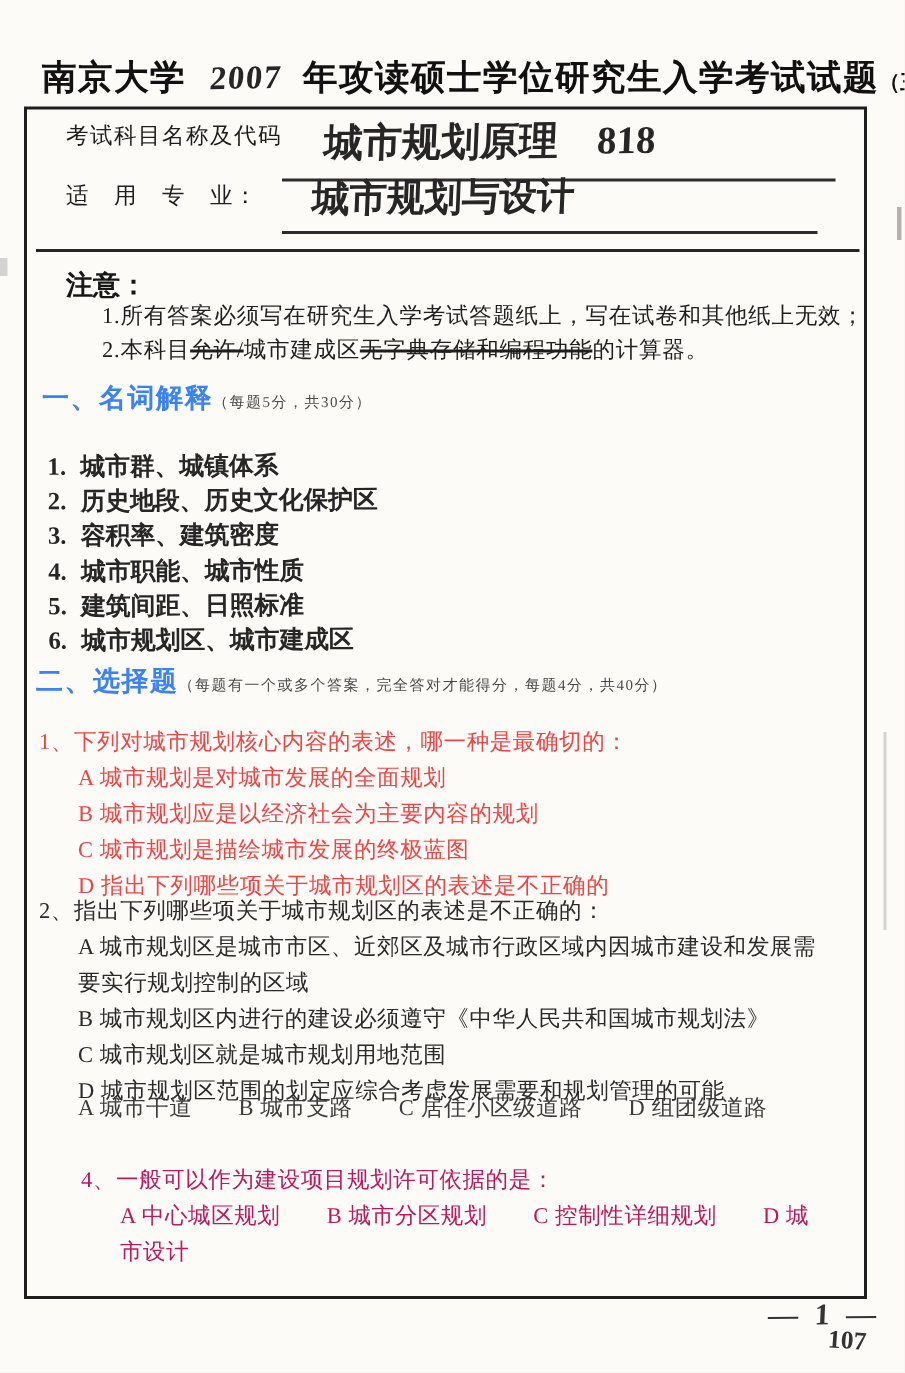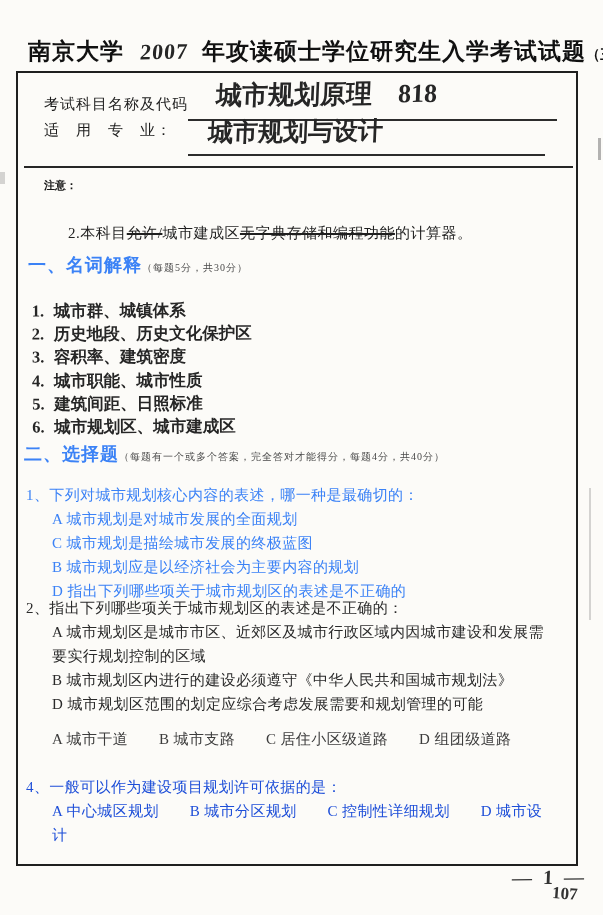--- a/index.html
+++ b/index.html
@@ -31,94 +31,96 @@
   }
   .abs { position:absolute; }
   .label { font-size:15px; letter-spacing:1px; color:#1d1d1d; white-space:nowrap; }
   .hw {
     font-weight:600; color:#262626; white-space:nowrap;
     transform:rotate(-0.6deg) skewX(-3deg);
   }
   .underline { border-bottom:2px solid #2c2c2c; height:0; }
   .separator { border-top:2px solid #262626; height:0; }
   
-  .notice-heading { font-size:11px; font-weight:bold; color:#161616; }
+  .notice-heading { font-size:18px; font-weight:bold; color:#161616; }
   .notice-item { font-size:15px; color:#1f1f1f; letter-spacing:0.5px; white-space:nowrap; }
   .struck { text-decoration:line-through; text-decoration-thickness:2px; }
   
   .sec-heading { white-space:nowrap; }
   .sec-heading .sec-title { font-size:18px; font-weight:bold; color:#3b82f6; letter-spacing:1px; }
   .sec-heading .sec-note { font-size:10px; color:#4a4a4a; letter-spacing:1px; }
   
   .term-list { line-height:23.2px; font-size:16.5px; }
   .term-item { white-space:nowrap; }
   .term-item .num { display:inline-block; width:22px; }
   
   .q { font-size:15px; line-height:24px; letter-spacing:0.4px; }
   .q .stem { white-space:nowrap; }
   .q .opts { margin-left:26px; }
-  .q1 { color:#3b82f6;font-family:Liberation Serif, serif; }
+  .q1 { color:#ef4444;font-family:Liberation Serif, serif; }
   .q2 { color:#2a2a2a; }
   .q3 { color:#3c3c3c; }
-  .q4 { color:#1d4ed8; }
+  .q4 { color:#be185d;margin-left:28px; }
   
   .footer-mark { position:absolute; font-weight:600; color:#333; }
   
   .artifact { position:absolute; background:#777; }
 </style>
 </head>
 <body>
 
 <div class="page">
 
   <div class="title-row"><span>南京大学</span><span class="hw year">2007</span><span>年攻读硕士学位研究生入学考试试题</span><span class="duration">（三小时）</span></div>
 
   <div class="main-box">
 
-    <div class="abs label" style="left:26px; top:22px;">考试科目名称及代码</div>
+    <div class="abs label" style="left:26px; top:8px;">考试科目名称及代码</div>
     <div class="abs hw" style="left:198px; top:4px; font-size:26px;">城市规划原理　818</div>
     <div class="abs underline" style="left:170px; top:46px; width:369px;"></div>
 
     <div class="abs label" style="left:26px; top:48px;">适　用　专　业：</div>
     <div class="abs hw" style="left:190px; top:42px; font-size:25px;">城市规划与设计</div>
     <div class="abs underline" style="left:170px; top:81px; width:357px;"></div>
 
     <div class="abs separator" style="left:6px; top:93px; width:549px;"></div>
 
     <div class="abs notice-heading" style="left:26px; top:105px;">注意：</div>
+    <div class="abs notice-item" style="left:50px; top:128px;">1.所有答案必须写在研究生入学考试答题纸上，写在试卷和其他纸上无效；</div>
     <div class="abs notice-item" style="left:50px; top:151px;"><span>2.本科目</span><span class="struck">允许/</span><span>城市建成区</span><span class="struck">无字典存储和编程功能</span><span>的计算器。</span></div>
 
     <div class="abs sec-heading" style="left:10px; top:180px;"><span class="sec-title">一、名词解释</span><span class="sec-note">（每题5分，共30分）</span></div>
 
     <div class="abs term-list hw" style="left:14px; top:226px; transform:rotate(-0.3deg);">
       <div class="term-item"><span class="num">1.</span><span>城市群、城镇体系</span></div>
       <div class="term-item"><span class="num">2.</span><span>历史地段、历史文化保护区</span></div>
       <div class="term-item"><span class="num">3.</span><span>容积率、建筑密度</span></div>
       <div class="term-item"><span class="num">4.</span><span>城市职能、城市性质</span></div>
       <div class="term-item"><span class="num">5.</span><span>建筑间距、日照标准</span></div>
       <div class="term-item"><span class="num">6.</span><span>城市规划区、城市建成区</span></div>
     </div>
 
     <div class="abs sec-heading" style="left:6px; top:369px;"><span class="sec-title">二、选择题</span><span class="sec-note">（每题有一个或多个答案，完全答对才能得分，每题4分，共40分）</span></div>
 
     <div class="abs q q1" style="left:8px; top:410px; right:30px;">
       <div class="stem"><span>1、</span><span>下列对城市规划核心内容的表述，哪一种是最确切的：</span></div>
       <div class="opts">
         <div>A 城市规划是对城市发展的全面规划</div>
+        <div>B 城市规划应是以经济社会为主要内容的规划</div>
         <div>C 城市规划是描绘城市发展的终极蓝图</div>
-        <div>B 城市规划应是以经济社会为主要内容的规划</div>
         <div>D 指出下列哪些项关于城市规划区的表述是不正确的</div>
       </div>
     </div>
 
     <div class="abs q q2" style="left:8px; top:512px; right:22px;margin-top:11px;">
       <div class="stem"><span>2、</span><span>指出下列哪些项关于城市规划区的表述是不正确的：</span></div>
       <div class="opts">
         <div>A 城市规划区是城市市区、近郊区及城市行政区域内因城市建设和发展需要实行规划控制的区域</div>
         <div>B 城市规划区内进行的建设必须遵守《中华人民共和国城市规划法》</div>
+        <div>C 城市规划区就是城市规划用地范围</div>
         <div>D 城市规划区范围的划定应综合考虑发展需要和规划管理的可能</div>
       </div>
     </div>
 
     <div class="abs q q3" style="left:8px; top:654px; right:30px;">
       <div class="opts">A 城市干道　　B 城市支路　　C 居住小区级道路　　D 组团级道路</div>
     </div>
 
     <div class="abs q q4" style="left:8px; top:702px; right:30px;">
       <div class="stem"><span>4、</span><span>一般可以作为建设项目规划许可依据的是：</span></div>

